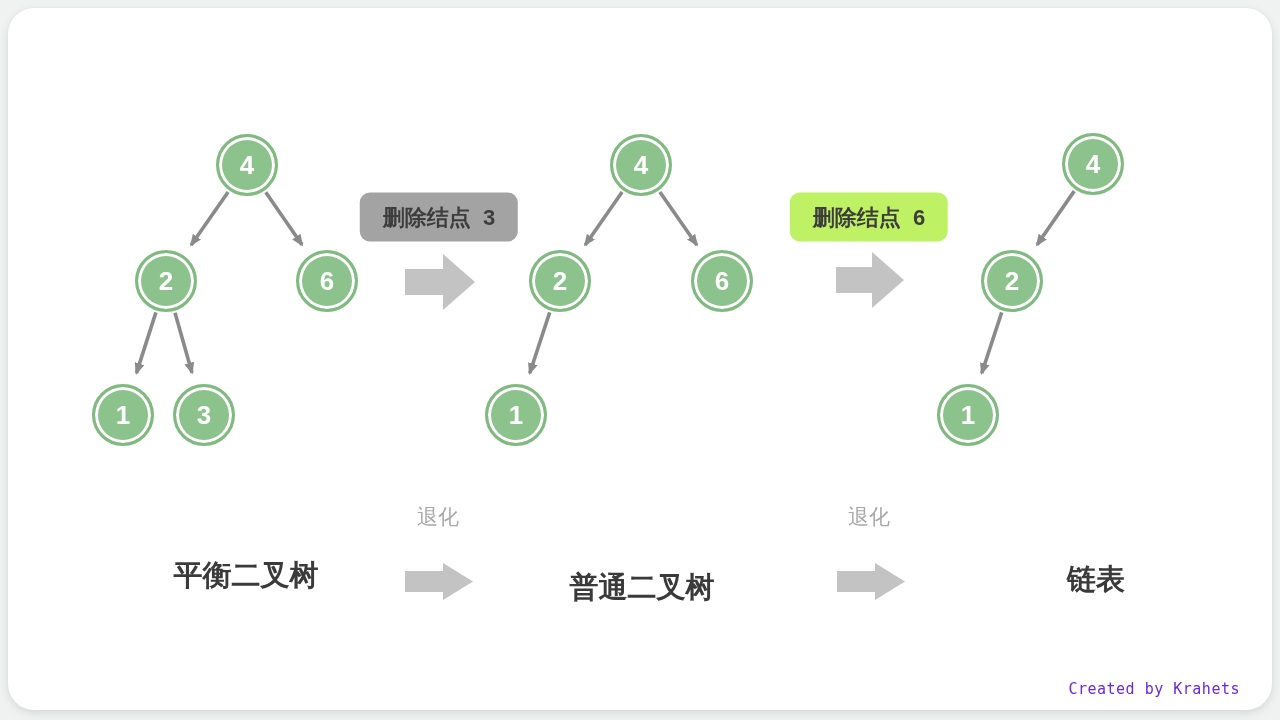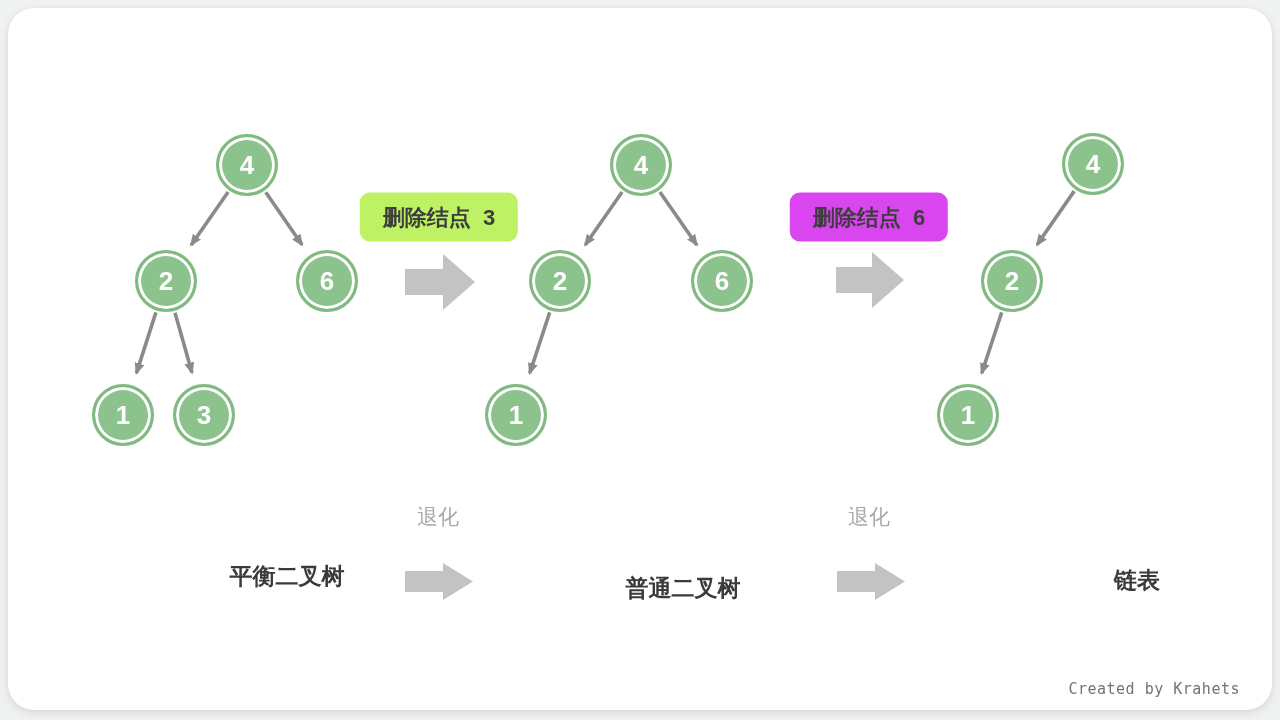--- a/index.html
+++ b/index.html
@@ -70,24 +70,23 @@
   .degrade-label {
     position: absolute;
     transform: translate(-50%, -50%);
     font-size: 21px;
     font-weight: normal;
     white-space: pre;
   }
   .caption {
     position: absolute;
     transform: translate(-50%, -50%);
-    font-size: 23px;
+    font-size: 29px;
     font-weight: bold;
     white-space: pre;
-    margin-left: 41px;
   }
   .credit {
     position: absolute;
     right: 40px;
     bottom: 22px;
     font-family: "DejaVu Sans Mono", "Liberation Mono", monospace;
     font-size: 15px;
     letter-spacing: 0.5px;
   }
 </style>
@@ -124,22 +123,22 @@
       <div class="node" style="left: 173px; top: 384px; background: rgb(140, 194, 140); border: 3px solid rgb(128, 186, 128); box-shadow: rgb(255, 255, 255) 0px 0px 0px 3px inset; color: rgb(255, 255, 255);">3</div>
       <div class="node" style="left: 610px; top: 134px; background: rgb(140, 194, 140); border: 3px solid rgb(128, 186, 128); box-shadow: rgb(255, 255, 255) 0px 0px 0px 3px inset; color: rgb(255, 255, 255);">4</div>
       <div class="node" style="left: 529px; top: 250px; background: rgb(140, 194, 140); border: 3px solid rgb(128, 186, 128); box-shadow: rgb(255, 255, 255) 0px 0px 0px 3px inset; color: rgb(255, 255, 255);">2</div>
       <div class="node" style="left: 691px; top: 250px; background: rgb(140, 194, 140); border: 3px solid rgb(128, 186, 128); box-shadow: rgb(255, 255, 255) 0px 0px 0px 3px inset; color: rgb(255, 255, 255);">6</div>
       <div class="node" style="left: 485px; top: 384px; background: rgb(140, 194, 140); border: 3px solid rgb(128, 186, 128); box-shadow: rgb(255, 255, 255) 0px 0px 0px 3px inset; color: rgb(255, 255, 255);">1</div>
       <div class="node" style="left: 1062px; top: 133px; background: rgb(140, 194, 140); border: 3px solid rgb(128, 186, 128); box-shadow: rgb(255, 255, 255) 0px 0px 0px 3px inset; color: rgb(255, 255, 255);">4</div>
       <div class="node" style="left: 981px; top: 250px; background: rgb(140, 194, 140); border: 3px solid rgb(128, 186, 128); box-shadow: rgb(255, 255, 255) 0px 0px 0px 3px inset; color: rgb(255, 255, 255);">2</div>
       <div class="node" style="left: 937px; top: 384px; background: rgb(140, 194, 140); border: 3px solid rgb(128, 186, 128); box-shadow: rgb(255, 255, 255) 0px 0px 0px 3px inset; color: rgb(255, 255, 255);">1</div>
     </div>
   <div class="layer" id="labels-layer">
-      <div class="label-box" style="left: 439px; top: 217px; background: #bef264; color: rgb(61, 61, 61);">删除结点  3</div>
-      <div class="label-box" style="left: 869px; top: 217px; background: #d946ef; color: rgb(61, 61, 61);">删除结点  6</div>
+      <div class="label-box" style="left: 439px; top: 217px; background: #a3a3a3; color: rgb(61, 61, 61);">删除结点  3</div>
+      <div class="label-box" style="left: 869px; top: 217px; background: #bef264; color: rgb(61, 61, 61);">删除结点  6</div>
       <div class="degrade-label" style="left: 438px; top: 517px; color: rgb(168, 168, 168);">退化</div>
       <div class="degrade-label" style="left: 869px; top: 517px; color: rgb(168, 168, 168);">退化</div>
       <div class="caption" style="left: 246px; top: 576px; color: rgb(58, 58, 58);">平衡二叉树</div>
       <div class="caption" style="left: 642px; top: 588px; color: rgb(58, 58, 58);">普通二叉树</div>
       <div class="caption" style="left: 1096px; top: 580px; color: rgb(58, 58, 58);">链表</div>
     </div>
-  <div class="credit" style="color: #737373;">Created by Krahets</div>
+  <div class="credit" style="color: #6d28d9;">Created by Krahets</div>
 </div>
 
 </body></html>

